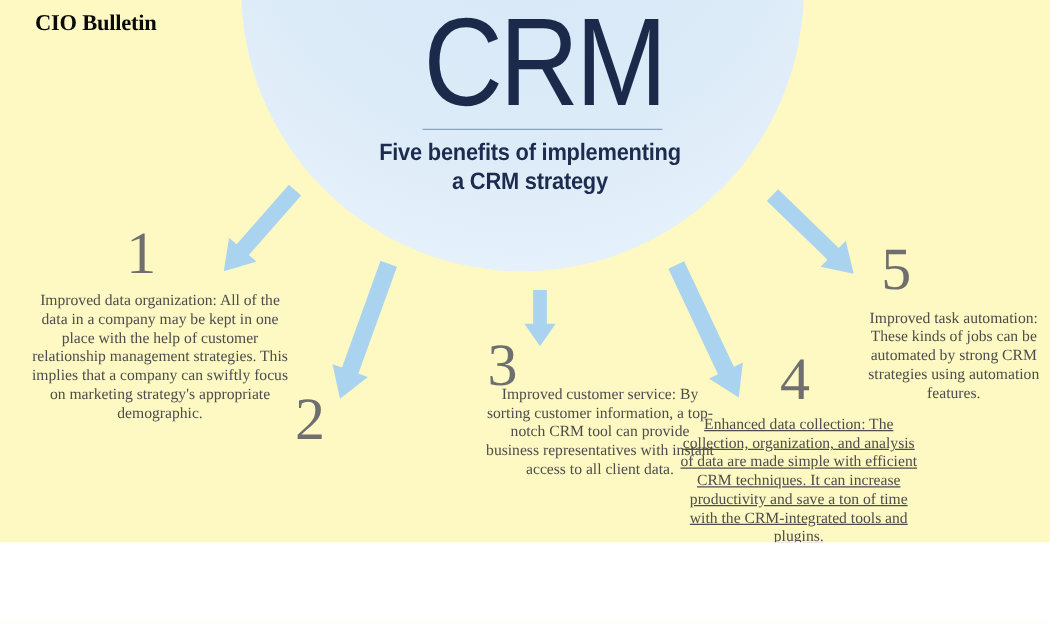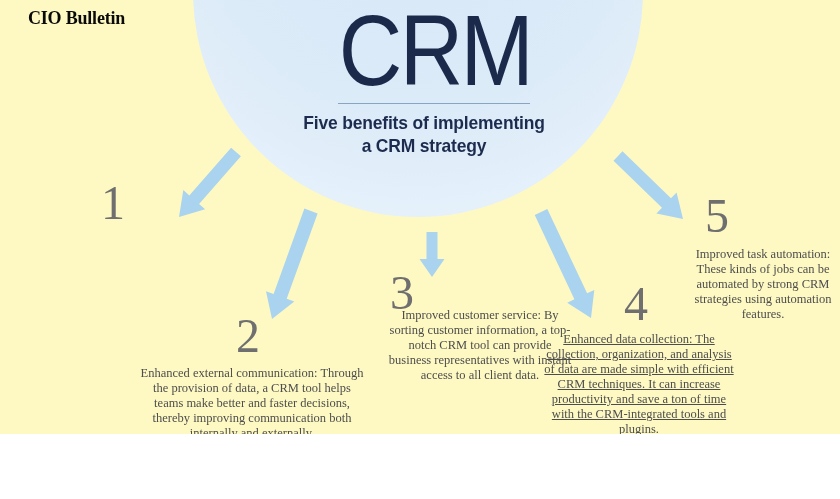--- a/index.html
+++ b/index.html
@@ -67,23 +67,23 @@
 
   <svg class="arrows" viewBox="0 0 840 499" xmlns="http://www.w3.org/2000/svg">
       <polygon points="231.1,147.7 189.3,195.4 183.3,190.1 179.0,217.0 205.1,209.3 199.1,204.0 240.9,156.3" fill="#aad3f0"></polygon>
       <polygon points="304.4,208.6 273.6,294.0 266.0,291.3 272.0,319.0 294.3,301.5 286.7,298.8 317.6,213.4" fill="#aad3f0"></polygon>
       <polygon points="426.5,232.0 426.5,259.0 419.5,259.0 432.0,277.0 444.5,259.0 437.5,259.0 437.5,232.0" fill="#aad3f0"></polygon>
       <polygon points="534.7,215.0 574.4,299.3 567.2,302.7 591.0,318.0 594.3,289.9 587.1,293.3 547.3,209.0" fill="#aad3f0"></polygon>
       <polygon points="613.5,160.7 662.0,207.7 656.4,213.4 683.0,219.0 676.6,192.6 671.0,198.3 622.5,151.3" fill="#aad3f0"></polygon>
     </svg>
 
   <div class="num num-1">1</div>
+  <div class="btext btext-1">Improved data organization: All of the data in a company may be kept in one place with the help of customer relationship management strategies. This implies that a company can swiftly focus on marketing strategy's appropriate demographic.</div>
 
   <div class="num num-2">2</div>
-  <div class="btext btext-2">Enhanced external communication: Through the provision of data, a CRM tool helps teams make better and faster decisions, thereby improving communication both internally and externally.</div>
 
   <div class="num num-3">3</div>
   <div class="btext btext-3">Improved customer service: By sorting customer information, a top-notch CRM tool can provide business representatives with instant access to all client data.</div>
 
   <div class="num num-4">4</div>
   <div class="btext btext-4">Enhanced data collection: The collection, organization, and analysis of data are made simple with efficient CRM techniques. It can increase productivity and save a ton of time with the CRM-integrated tools and plugins.</div>
 
   <div class="num num-5">5</div>
   <div class="btext btext-5">Improved task automation: These kinds of jobs can be automated by strong CRM strategies using automation features.</div>
 

